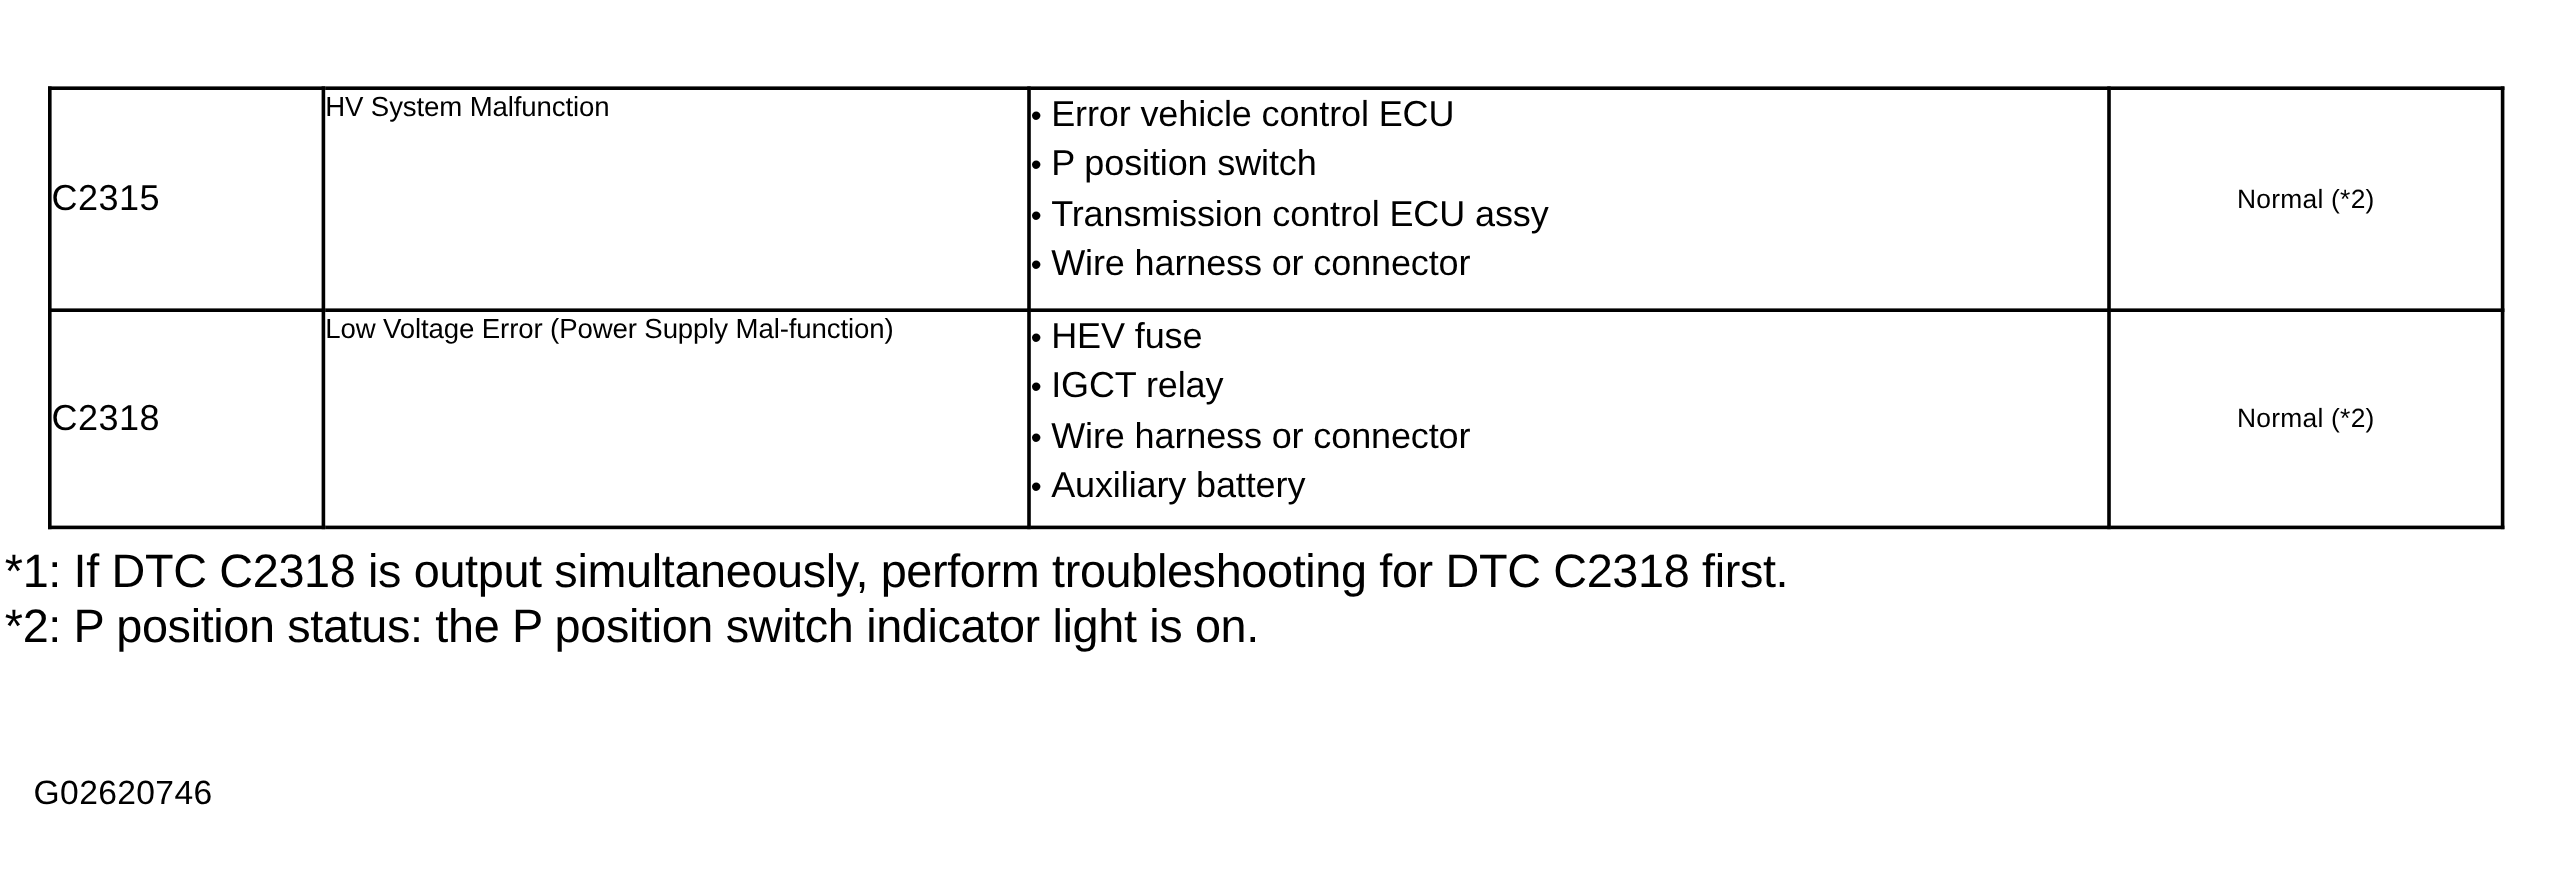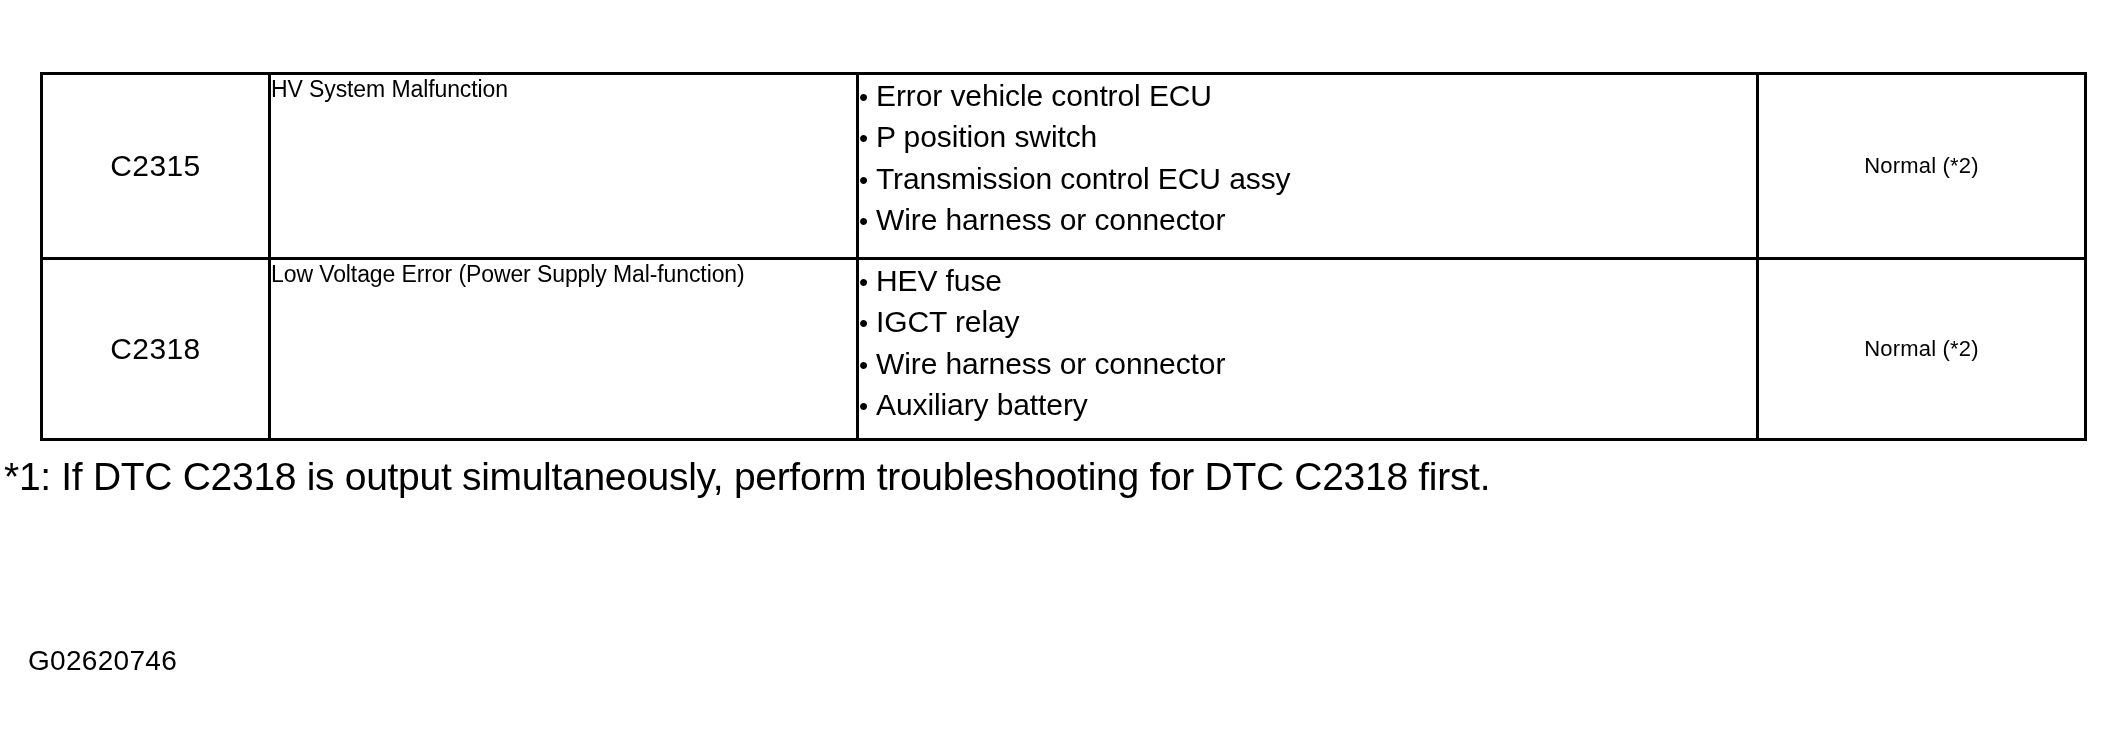--- a/index.html
+++ b/index.html
@@ -41,21 +41,21 @@
     padding: 0;
     background: #ffffff;
   }
 
   col.col-code  { width: 228px; }
   col.col-desc  { width: 588px; }
   col.col-items { width: 900px; }
   col.col-stat  { width: 328px; }
 
   .cell-code {
-    text-align: center;
+    text-align: left;
     vertical-align: middle !important;
     font-size: 30px;
     letter-spacing: 0.4px;
     padding: 6px 4px;
   }
   .cell-desc {
     font-size: 23px;
     line-height: 1.22;
     padding: 14px 10px 10px 16px;
     letter-spacing: -0.1px;
@@ -160,17 +160,18 @@
             </ul>
           </td>
           <td class="cell-status">Normal (*2)</td>
         </tr>
       </tbody>
     </table>
   </div>
 
   <div class="footnotes">
     <div class="footnote-line">*1: If DTC C2318 is output simultaneously, perform troubleshooting for DTC C2318 first.</div>
+    <div class="footnote-line">*2: P position status: the P position switch indicator light is on.</div>
   </div>
 
   <div class="figure-id">G02620746</div>
 
 </div>
 
 </body></html>

